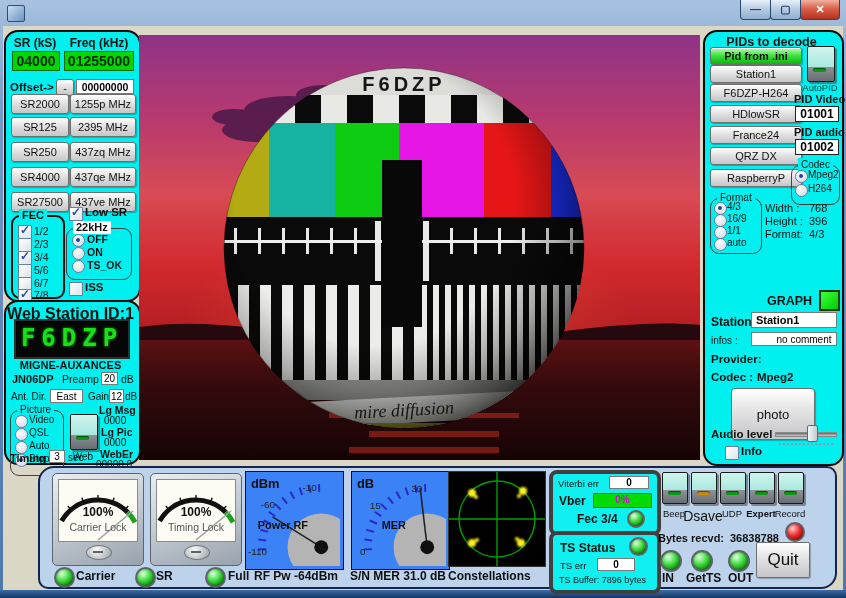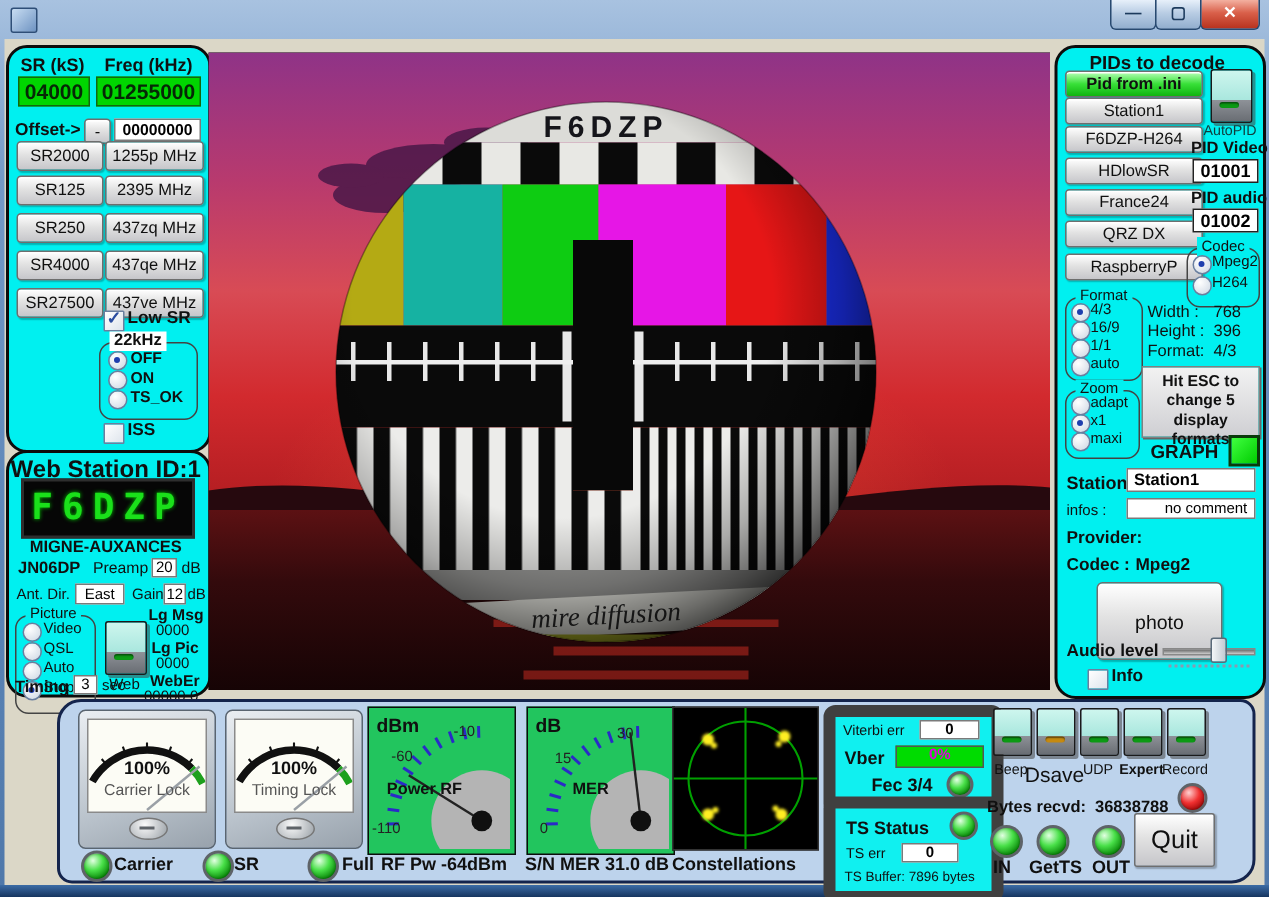--- a/index.html
+++ b/index.html
@@ -40,22 +40,22 @@
   .sw::after{content:"";position:absolute;left:5px;top:18px;width:13px;height:4px;border-radius:2px;background:#0c9a14;box-shadow:inset 0 1px 1px rgba(0,0,0,.5)}
   .sw.amber::after{background:#c68a10}
   .sw.big{width:26px;height:34px}
   .sw.big::after{top:21px}
   .lcd{position:absolute;background:#060606;border:2px solid #2e2e2e;color:#1ae01a;font-family:"DejaVu Sans Mono",monospace;
        font-weight:bold;text-align:center;letter-spacing:6px;text-shadow:0 0 3px #0c0;overflow:hidden}
   .vu{position:absolute;width:90px;height:91px;border:1px solid #5a6570;border-radius:5px;background:linear-gradient(160deg,#eaeef2,#b9c2cb 60%,#98a2ac)}
   .vu-face{position:absolute;left:5px;top:5px;width:78px;height:61px;background:#fcfcf5;border:1px solid #8a8a8a;overflow:hidden}
   .vu-btn{position:absolute;left:33px;top:71px;width:24px;height:13px;border-radius:50%;background:radial-gradient(circle at 40% 30%,#fafafa,#99a0a6);border:1px solid #777}
   .vu-btn::after{content:"";position:absolute;left:6px;top:5px;width:10px;height:2px;background:#5e6368}
-  .sq{position:absolute;background:#22c55e;border:1.5px solid #0c0c0c}
-  .subbox{position:absolute;background:#10f0f0;border:8px solid #404040;border-radius:8px}
+  .sq{position:absolute;background:#3b82f6;border:1.5px solid #0c0c0c}
+  .subbox{position:absolute;background:#10f0f0;border:4px solid #404040;border-radius:8px}
   .vber{position:absolute;background:#00dc00;border:1px solid #555;color:#e000e0;font-weight:bold;text-align:center}
   .escbox{position:absolute;background:linear-gradient(180deg,#f2f2f2,#cfcfd3);border:1px solid #808080;box-shadow:1px 1px 0 #666;
           font-weight:bold;font-size:10.5px;text-align:center;line-height:13px;padding-top:3px}
   .graphbox{position:absolute;width:17px;height:17px;background:linear-gradient(135deg,#40ff40,#00cc00);border:2px solid #0a3a0a}
   .slider-track{position:absolute;height:3px;background:linear-gradient(180deg,#666,#ccc);border:1px solid #888}
   .slider-thumb{position:absolute;width:9px;height:15px;background:linear-gradient(90deg,#f4f6f8,#c2cad2);border:1px solid #5a6a7a;border-radius:2px}
   .ticksrow{position:absolute;height:3px;border-bottom:2px dotted #8a9ab0}
 </style>
 </head>
 <body>
@@ -90,20 +90,35 @@
     <div class="btn" style="left:64px;top:62px;width:64px;height:18px">1255p MHz</div>
     <div class="btn" style="left:5px;top:85px;width:56px;height:18px">SR125</div>
     <div class="btn" style="left:64px;top:85px;width:64px;height:18px">2395 MHz</div>
     <div class="btn" style="left:5px;top:110px;width:56px;height:18px">SR250</div>
     <div class="btn" style="left:64px;top:110px;width:64px;height:18px">437zq MHz</div>
     <div class="btn" style="left:5px;top:135px;width:56px;height:18px">SR4000</div>
     <div class="btn" style="left:64px;top:135px;width:64px;height:18px">437qe MHz</div>
     <div class="btn" style="left:5px;top:160px;width:56px;height:18px">SR27500</div>
     <div class="btn" style="left:64px;top:160px;width:64px;height:18px">437ve MHz</div>
 
+    <div class="grp" style="left:5px;top:183px;width:50px;height:80px">
+      <div class="gt">FEC</div>
+      <span class="cb on" style="left:5px;top:8px"></span>
+      <div class="lbl" style="left:21px;top:8px;font-size:10.5px">1/2</div>
+      <span class="cb" style="left:5px;top:21px"></span>
+      <div class="lbl" style="left:21px;top:21px;font-size:10.5px">2/3</div>
+      <span class="cb on" style="left:5px;top:34px"></span>
+      <div class="lbl" style="left:21px;top:34px;font-size:10.5px">3/4</div>
+      <span class="cb" style="left:5px;top:47px"></span>
+      <div class="lbl" style="left:21px;top:47px;font-size:10.5px">5/6</div>
+      <span class="cb" style="left:5px;top:60px"></span>
+      <div class="lbl" style="left:21px;top:60px;font-size:10.5px">6/7</div>
+      <span class="cb on" style="left:5px;top:73px;top:72px"></span>
+      <div class="lbl" style="left:21px;top:72px;font-size:10.5px">7/8</div>
+    </div>
 
     <span class="cb on" style="left:63px;top:175px"></span>
     <div class="lbl b" style="left:79px;top:174px;font-size:11.5px">Low SR</div>
 
     <div class="grp thin" style="left:60px;top:196px;width:64px;height:50px">
       <div class="gt" style="background:#ffffff">22kHz</div>
       <span class="rd on" style="left:5px;top:5px"></span>
       <div class="lbl b" style="left:20px;top:4px;font-size:10.5px">OFF</div>
       <span class="rd" style="left:5px;top:18px"></span>
       <div class="lbl b" style="left:20px;top:17px;font-size:10.5px">ON</div>
@@ -300,34 +315,20 @@
       <div class="lbl" style="left:16px;top:26px;font-size:10px">1/1</div>
       <span class="rd" style="left:3px;top:39px"></span>
       <div class="lbl" style="left:16px;top:38px;font-size:10px">auto</div>
     </div>
     <div class="lbl" style="left:60px;top:170px;font-size:11px">Width :</div>
     <div class="lbl" style="left:104px;top:170px;font-size:11px">768</div>
     <div class="lbl" style="left:60px;top:183px;font-size:11px">Height :</div>
     <div class="lbl" style="left:104px;top:183px;font-size:11px">396</div>
     <div class="lbl" style="left:60px;top:196px;font-size:11px">Format:</div>
     <div class="lbl" style="left:104px;top:196px;font-size:11px">4/3</div>
-    <div class="escbox" style="left:56px;top:212px;width:77px;height:43px">
-      <div>Hit ESC to</div>
-      <div>change 5</div>
-      <div>display formats</div>
-    </div>
-    <div class="grp thin" style="left:5px;top:228px;width:48px;height:44px">
-      <div class="gt" style="font-weight:normal;font-size:10px">Zoom</div>
-      <span class="rd" style="left:3px;top:3px"></span>
-      <div class="lbl" style="left:16px;top:2px;font-size:10px">adapt</div>
-      <span class="rd on" style="left:3px;top:15px"></span>
-      <div class="lbl" style="left:16px;top:14px;font-size:10px">x1</div>
-      <span class="rd" style="left:3px;top:27px"></span>
-      <div class="lbl" style="left:16px;top:26px;font-size:10px">maxi</div>
-    </div>
     <div class="lbl b" style="left:62px;top:262px;font-size:12.5px">GRAPH</div>
     <div class="graphbox" style="left:114px;top:258px"></div>
 
     <div class="lbl b" style="left:6px;top:283px;font-size:12px">Station</div>
     <input class="fld" style="left: 46px; top: 280px; width: 86px; height: 16px; font-size: 11px; font-weight: bold; text-align: left; padding-left: 4px;" value="Station1">
     <div class="lbl" style="left:6px;top:303px;font-size:10px">infos :</div>
     <input class="fld" style="left: 46px; top: 300px; width: 86px; height: 14px; font-size: 10px; padding-left: 20px;" value="no comment">
     <div class="lbl b" style="left:6px;top:321px;font-size:11.5px">Provider:</div>
     <div class="lbl b" style="left:6px;top:339px;font-size:11.5px">Codec :</div>
     <div class="lbl b" style="left:52px;top:339px;font-size:11.5px">Mpeg2</div>

